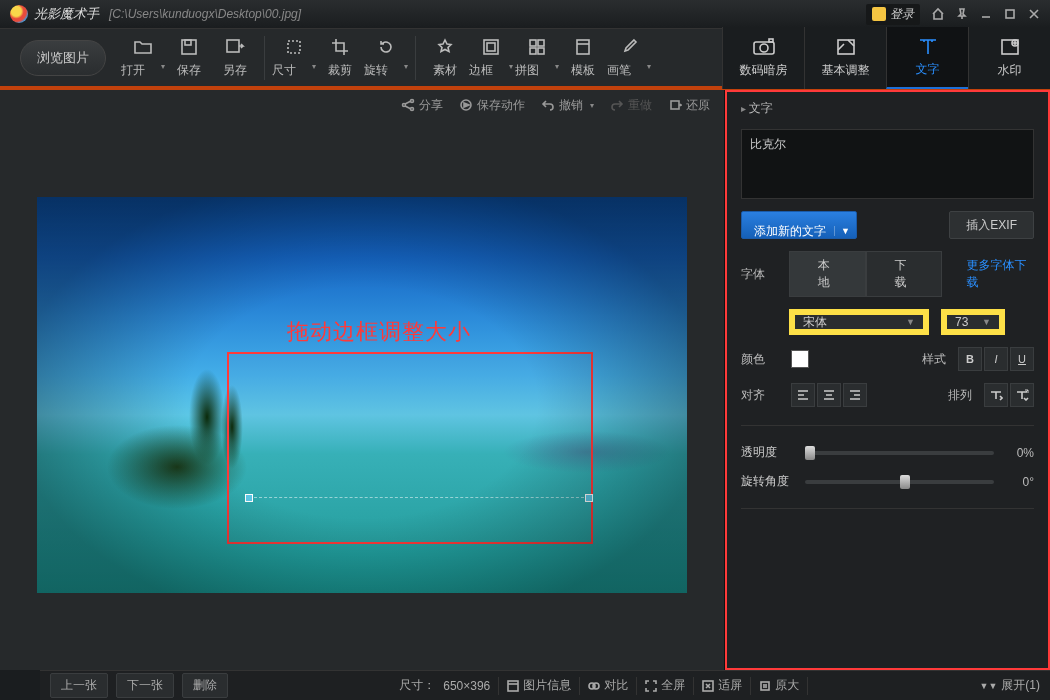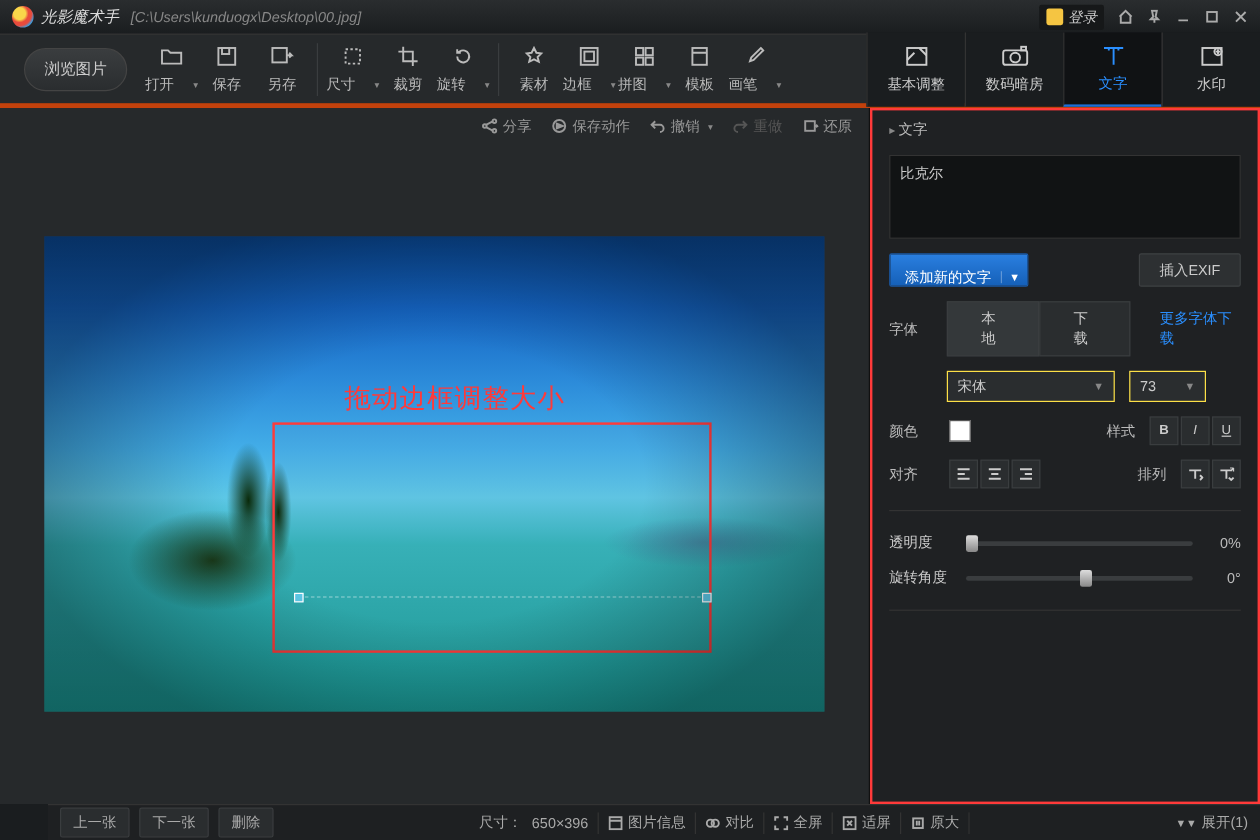--- a/index.html
+++ b/index.html
@@ -11,21 +11,21 @@
     .title-path { color: #888; margin-left: 10px; font-size: 12px; }
     .title-spacer { flex: 1; }
     .login-chip { display: flex; align-items: center; gap: 4px; padding: 2px 6px; background: #161819; border-radius: 2px; margin-right: 6px; }
     .login-face { width: 14px; height: 14px; background: #f5c542; border-radius: 2px; }
     .winbtn { width: 24px; height: 20px; display: flex; align-items: center; justify-content: center; color: #aaa; }
     .winbtn svg { display: block; }
     
     .maintoolbar { height: 62px; background: #26292b; border-top: 1px solid #333; border-bottom: 4px solid #c2410c; display: flex; align-items: center; }
     .browse-btn { width: 86px; height: 36px; margin: 0 14px 0 20px; background: linear-gradient(#3a3d3f, #2a2d2f); border: 1px solid #444; border-radius: 18px; display: flex; align-items: center; justify-content: center; color: #ccc; font-size: 13px; }
     .tool-item { width: 46px; display: flex; flex-direction: column; align-items: center; gap: 4px; color: #bbb; }
-    .tool-row { display: flex; align-items:center; gap:16px;}
+    .tool-row { display: flex; align-items:flex-start; gap:16px;}
     .tool-ico { width: 22px; height: 22px; display: flex; align-items: center; justify-content: center; }
     .tool-lbl { font-size: 12px; }
     .caret { font-size: 8px; color: #888; }
     .vsep { width: 1px; height: 44px; background: #3a3d3f; margin: 0 6px; }
     
     .right-tabs { margin-left: auto; display: flex; height: 62px; }
     .rtab { width: 82px; display: flex; flex-direction: column; align-items: center; justify-content: center; gap: 4px; background: #1a1d1f; border-left: 1px solid #333; }
     .rtab.active { background: #101214; border-bottom: 2px solid #1e6fd6; }
     .rtab-lbl { font-size: 12px; color: #ccc; }
     .rtab.active .rtab-lbl { color: #2a8fff; }
@@ -67,21 +67,21 @@
     .sp-row { display: flex; align-items: center; gap: 12px; }
     .btn-blue { height: 28px; padding: 12px 6px 0 12px; background: linear-gradient(#2a7fe0, #1560b8); border: 1px solid #1a5aa8; color: #fff; border-radius: 2px; display: flex; align-items: center; gap: 8px; }
     .btn-blue .bdrop { border-left: 1px solid rgba(255,255,255,.3); padding-left: 6px; font-size: 9px;}
     .btn-grey { height: 28px; padding: 0 16px; background: #2d3032; border: 1px solid #3e4143; color: #ccc; border-radius: 2px; display: flex; align-items: center; justify-content:center; }
     .grow { flex: 1; }
     .lbl { color: #bbb; width: 38px; }
     .tab-toggle { display: flex; }
     .tab-toggle > div { padding: 5px 28px; background: #2a2d2f; border: 1px solid #3a3d3f; color: #ccc; font-size: 12px; }
     .tab-toggle > div:first-child { background: #34383a; }
     .link-blue { color: #2a8fff; font-size: 12px; }
-    .sel { height: 26px; background: #2a2d2f; border: 1px solid #fde047; color: #ccc; display: flex; align-items: center; padding: 0 8px; gap: 6px; }
+    .sel { height: 26px; background: #2a2d2f; border: 6px solid #fde047; color: #ccc; display: flex; align-items: center; padding: 0 8px; gap: 6px; }
     .sel.wide { width: 140px; } .sel.small { width: 64px; }
     .sel .dd { margin-left: auto; font-size: 9px; color: #888; }
     .swatch { width: 18px; height: 18px; background: #fff; border: 1px solid #555; }
     .icon-btn-grp { display: flex; gap: 2px; }
     .ibtn { width: 24px; height: 24px; background: #2a2d2f; border: 1px solid #3a3d3f; display: flex; align-items: center; justify-content: center; color: #ccc; font-size: 11px; }
     .divider { height: 1px; background: #333; margin: 6px 0; }
     .slider-row { display: flex; align-items: center; gap: 10px; }
     .slider-lbl { width: 54px; color: #ccc; }
     .slider { flex: 1; height: 4px; background: #3a3d3f; position: relative; border-radius: 2px; }
     .slider .thumb { position: absolute; top: -5px; width: 10px; height: 14px; background: linear-gradient(#ddd,#888); border-radius: 2px; }
@@ -251,33 +251,33 @@
         </svg>
       </div>
     <div class="tool-row">
         <span class="tool-lbl">画笔</span>
         <span class="caret">▾</span>
       </div>
   </div>
 
   <div class="right-tabs">
     <div class="rtab">
-      <svg width="24" height="22" viewBox="0 0 24 22" style="color:#ccc">
-          <rect x="4" y="4" width="16" height="14"></rect>
-          <path d="M14 4l6 6M4 14l6-6"></path>
-        </svg>
-      <span class="rtab-lbl">基本调整</span>
-    </div>
-    <div class="rtab">
       <svg width="26" height="22" viewBox="0 0 26 22" style="color:#ccc">
           <rect x="3" y="6" width="20" height="12" rx="2"></rect>
           <circle cx="13" cy="12" r="4"></circle>
           <rect x="18" y="3" width="4" height="3"></rect>
         </svg>
       <span class="rtab-lbl">数码暗房</span>
+    </div>
+    <div class="rtab">
+      <svg width="24" height="22" viewBox="0 0 24 22" style="color:#ccc">
+          <rect x="4" y="4" width="16" height="14"></rect>
+          <path d="M14 4l6 6M4 14l6-6"></path>
+        </svg>
+      <span class="rtab-lbl">基本调整</span>
     </div>
     <div class="rtab active">
       <svg width="24" height="22" viewBox="0 0 24 22" style="color:#2a8fff">
           <path d="M4 5h16M12 5v14M8 5v2M16 5v2"></path>
         </svg>
       <span class="rtab-lbl">文字</span>
     </div>
     <div class="rtab">
       <svg width="24" height="22" viewBox="0 0 24 22" style="color:#ccc">
           <rect x="4" y="4" width="16" height="14"></rect>

